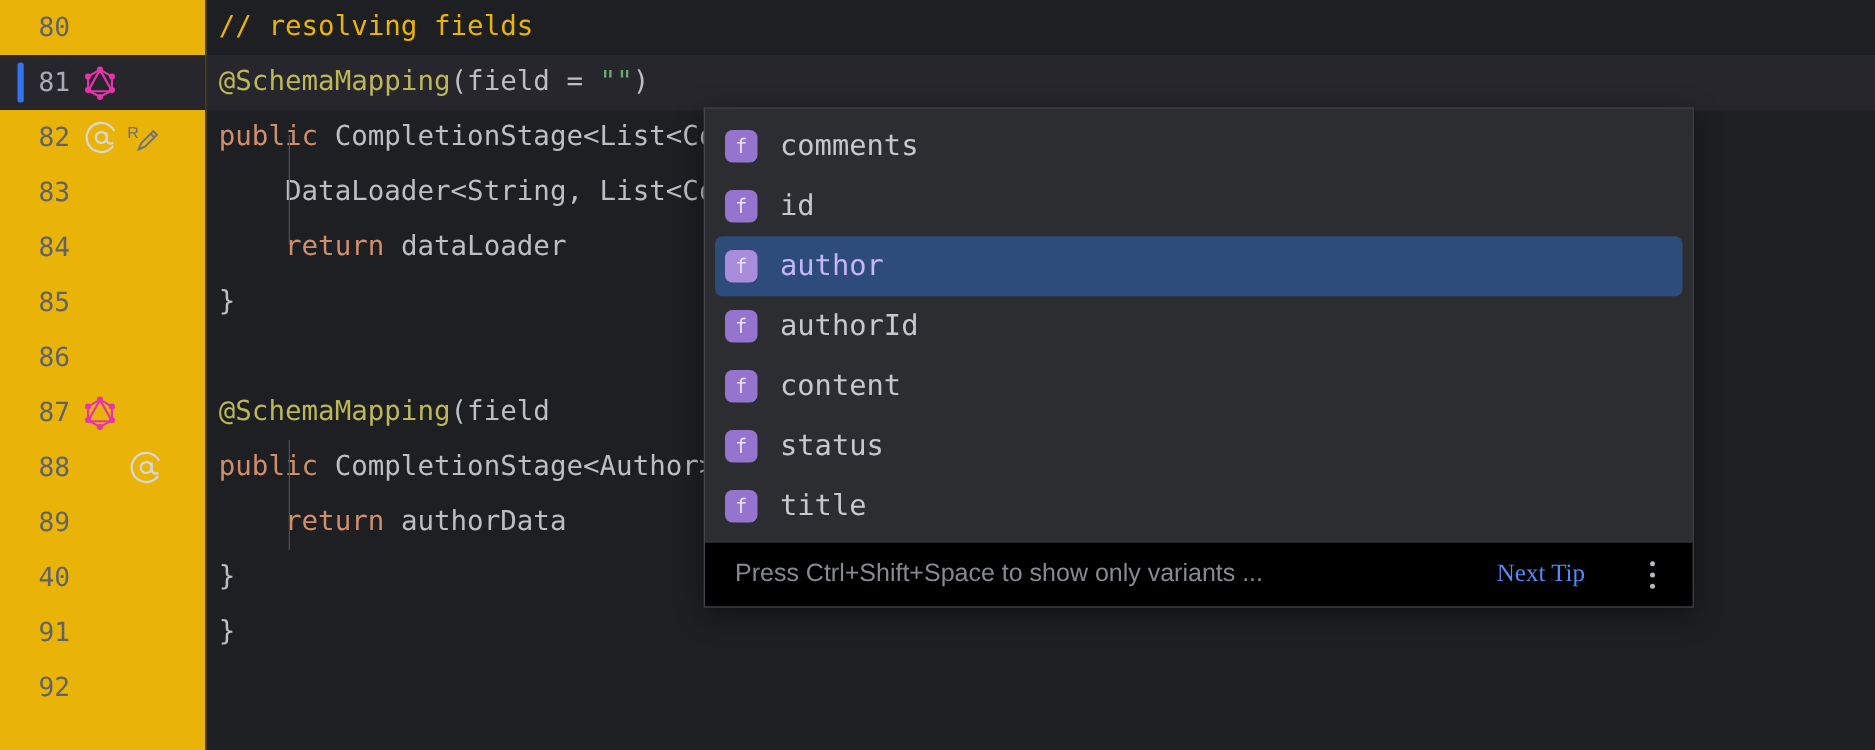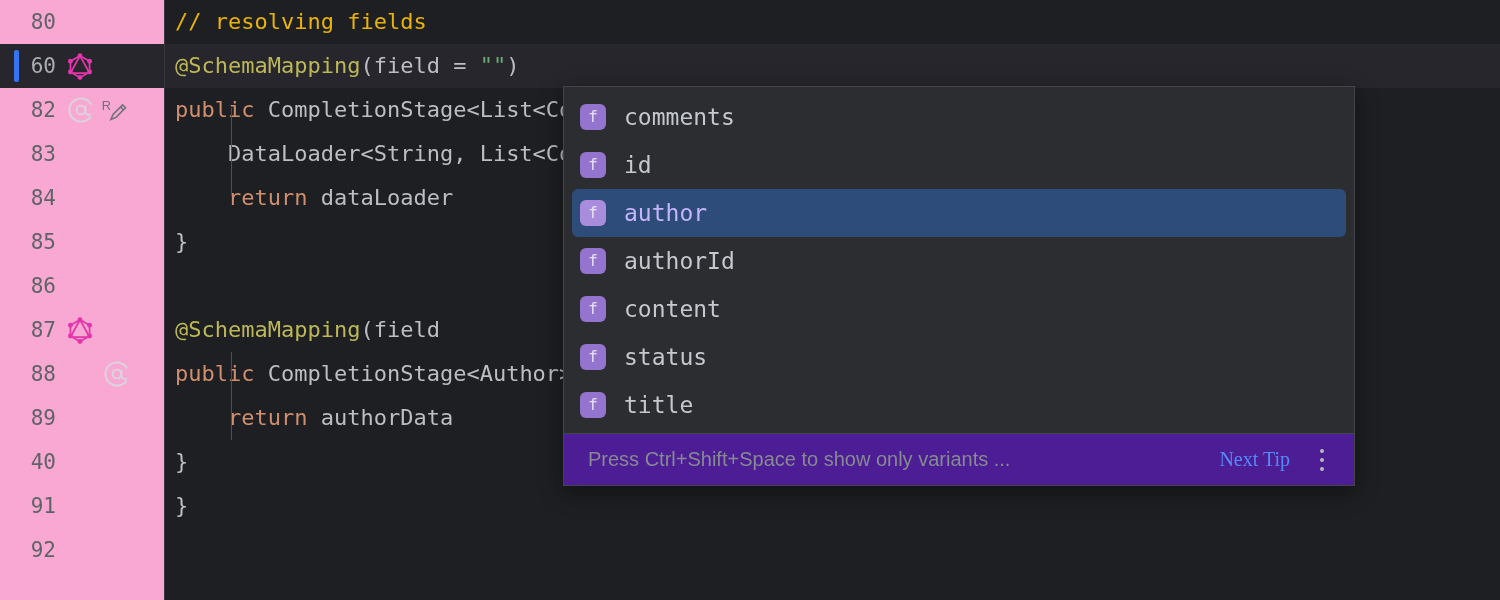--- a/index.html
+++ b/index.html
@@ -18,21 +18,21 @@
     width: 1500px;
     height: 600px;
     background: #1e1f22;
   }
 
   
   #gutter {
     position: absolute;
     left: 0; top: 0;
     width: 165px; height: 600px;
-    background: #f9a8d4;
+    background: #eab308;
     border-right: 1px solid #393b40;
     box-sizing: border-box;
   }
 
   .gutter-row {
     position: relative;
     height: 44px;
     box-sizing: border-box;
   }
   .gutter-row.current {
@@ -157,26 +157,27 @@
   .cmp-label {
     font-family: "DejaVu Sans Mono", monospace;
     font-size: 23px;
     color: #c5c8ce;
   }
   .cmp-row.selected .cmp-label { color: #c4b5fd; }
 
   
   #popup-tip {
     height: 52px;
-    background: #4c1d95;
+    background: #000000;
     border-top: 1px solid #43454a;
     display: flex;
     align-items: center;
     padding: 0 12px 0 24px;
     box-sizing: border-box;
+    gap: 22px;
   }
   #tip-text {
     flex: 1 1 auto;
     font-family: "Liberation Sans", sans-serif;
     font-size: 20px;
     color: #868a91;
     white-space: nowrap;
     overflow: hidden;
   }
   #tip-next {
@@ -204,21 +205,21 @@
 <body>
 
 <div id="editor">
 
   <div id="gutter">
       <div class="gutter-row">
         <span class="gutter-num">80</span>
       </div>
       <div class="gutter-row current">
         <div class="caret-bar"></div>
-        <span class="gutter-num">60</span>
+        <span class="gutter-num">81</span>
         <span class="gicons">
           <span class="g-icon" style="display:inline-block;width:28px;height:28px;"><svg width="28" height="28" viewBox="0 0 24 24">
               <g stroke="#e535ab" stroke-width="1.5" fill="none">
                 <path d="M12 3.2 L3.8 18 L20.2 18 Z"></path>
                 <path d="M12 3.2 L20.2 7.9 L20.2 17.2 L12 21.9 L3.8 17.2 L3.8 7.9 Z"></path>
               </g>
               <g fill="#e535ab">
                 <circle cx="12" cy="3.2" r="2.1"></circle>
                 <circle cx="20.2" cy="7.9" r="2.1"></circle>
                 <circle cx="20.2" cy="17.2" r="2.1"></circle>

